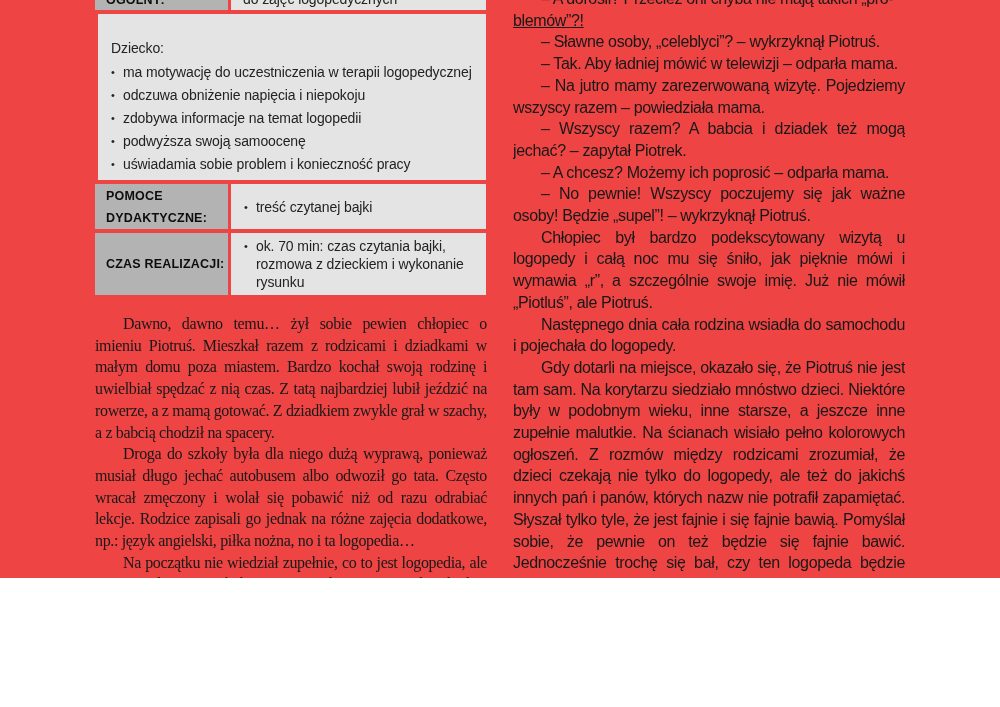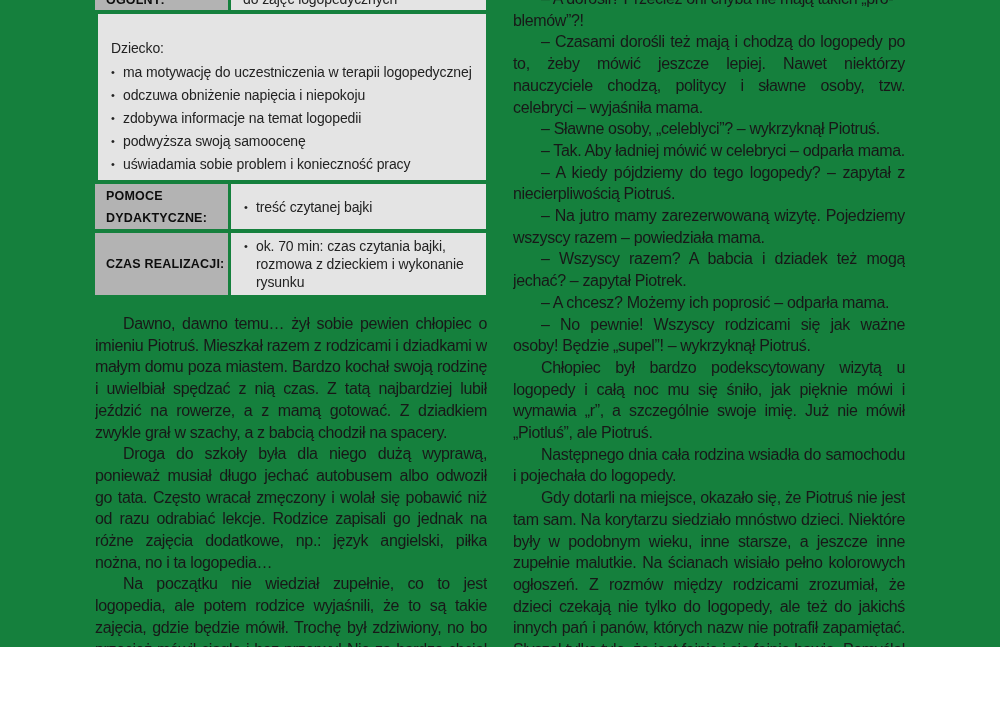--- a/index.html
+++ b/index.html
@@ -1,18 +1,18 @@
 <!DOCTYPE html>
 <html lang="pl"><head>
 <meta charset="utf-8">
 <style>
   html,body{margin:0;padding:0;background:#ffffff;}
   .page{
-    position:relative;width:1000px;height:647px;overflow:hidden;
-    background:#15803d;color:#1c1c1c;
+    position:relative;width:1000px;height:578px;overflow:hidden;
+    background:#ef4444;color:#1c1c1c;
     font-family:"Liberation Sans", sans-serif;
   }
   
   .lesson-table{position:absolute;left:95px;top:-36px;width:391px;}
   .trow{display:flex;margin-bottom:4px;}
   .tlabel{
     width:133px;flex:0 0 133px;background:#b3b3b3;
     display:flex;align-items:center;
     font-weight:bold;font-size:12.5px;letter-spacing:.2px;color:#0d0d0d;
     padding-left:11px;box-sizing:border-box;line-height:16px;
@@ -37,26 +37,26 @@
   ul.cell-list li .dot{
     position:absolute;left:1px;top:0;font-size:11px;color:#222;
   }
   
   .story{
     position:absolute;width:392px;
     font-size:16px;letter-spacing:-.35px;line-height:21.7px;
     text-align:justify;color:#181818;
   }
   .story p{margin:0;text-indent:28px;}
-  .story-left{left:95px;top:313px;height:394px;overflow:hidden;}
+  .story-left{left:95px;top:313px;height:394px;overflow:hidden;font-family:Liberation Serif, serif;}
   .story-right{left:513px;top:-12px;height:719px;overflow:hidden;}
   .clip-line{
     white-space:nowrap;overflow:hidden;height:21.7px;text-indent:28px;
   }
-  .cont-line{text-indent:0;}
+  .cont-line{text-indent:0;text-decoration:underline;}
 </style>
 </head>
 <body>
 
 <div class="page">
 
   <div class="lesson-table">
 
     <div class="trow trow-clipped">
       <div class="tlabel">OGÓLNY:</div>
@@ -99,27 +99,25 @@
     <p>Dawno, dawno temu… żył sobie pewien chłopiec o imieniu Piotruś. Mieszkał razem z rodzicami i dziadkami w małym domu poza miastem. Bardzo kochał swoją rodzinę i uwielbiał spędzać z nią czas. Z tatą najbardziej lubił jeździć na rowerze, a z mamą gotować. Z dziadkiem zwykle grał w szachy, a z babcią chodził na spacery.</p>
     <p>Droga do szkoły była dla niego dużą wyprawą, ponieważ musiał długo jechać autobusem albo odwoził go tata. Często wracał zmęczony i wolał się pobawić niż od razu odrabiać lekcje. Rodzice zapisali go jednak na różne zajęcia dodatkowe, np.: język angielski, piłka nożna, no i ta logopedia…</p>
     <p>Na początku nie wiedział zupełnie, co to jest logopedia, ale potem rodzice wyjaśnili, że to są takie zajęcia, gdzie będzie mówił. Trochę był zdziwiony, no bo przecież mówił ciągle i bez przerwy! Nie za bardzo chciał pójść do tego logopedy</p>
   </div>
 
   <div class="story story-right">
     <div>
       <div class="clip-line">– A dorośli? Przecież oni chyba nie mają takich „pro-</div>
       <div class="cont-line">blemów”?!</div>
     </div>
-    <p>– Czasami dorośli też mają i chodzą do logopedy po to, żeby mówić jeszcze lepiej. Nawet niektórzy nauczyciele chodzą, politycy i sławne osoby, tzw. celebryci – wyjaśniła mama.</p>
     <p>– Sławne osoby, „celeblyci”? – wykrzyknął Piotruś.</p>
-    <p>– Tak. Aby ładniej mówić w celebryci – odparła mama.</p>
-    <p>– A kiedy pójdziemy do tego logopedy? – zapytał z niecierpliwością Piotruś.</p>
+    <p>– Tak. Aby ładniej mówić w telewizji – odparła mama.</p>
     <p>– Na jutro mamy zarezerwowaną wizytę. Pojedziemy wszyscy razem – powiedziała mama.</p>
     <p>– Wszyscy razem? A babcia i dziadek też mogą jechać? – zapytał Piotrek.</p>
     <p>– A chcesz? Możemy ich poprosić – odparła mama.</p>
-    <p>– No pewnie! Wszyscy rodzicami się jak ważne osoby! Będzie „supel”! – wykrzyknął Piotruś.</p>
+    <p>– No pewnie! Wszyscy poczujemy się jak ważne osoby! Będzie „supel”! – wykrzyknął Piotruś.</p>
     <p>Chłopiec był bardzo podekscytowany wizytą u logopedy i całą noc mu się śniło, jak pięknie mówi i wymawia „r”, a szczególnie swoje imię. Już nie mówił „Piotluś”, ale Piotruś.</p>
     <p>Następnego dnia cała rodzina wsiadła do samochodu i pojechała do logopedy.</p>
     <p>Gdy dotarli na miejsce, okazało się, że Piotruś nie jest tam sam. Na korytarzu siedziało mnóstwo dzieci. Niektóre były w podobnym wieku, inne starsze, a jeszcze inne zupełnie malutkie. Na ścianach wisiało pełno kolorowych ogłoszeń. Z rozmów między rodzicami zrozumiał, że dzieci czekają nie tylko do logopedy, ale też do jakichś innych pań i panów, których nazw nie potrafił zapamiętać. Słyszał tylko tyle, że jest fajnie i się fajnie bawią. Pomyślał sobie, że pewnie on też będzie się fajnie bawić. Jednocześnie trochę się bał, czy ten logopeda będzie fajny. Po chwili otworzyły się drzwi i wyjrzała jakaś uśmiechnięta pani.</p>
 
   </div>
 
 </div>
 
 </body></html>

